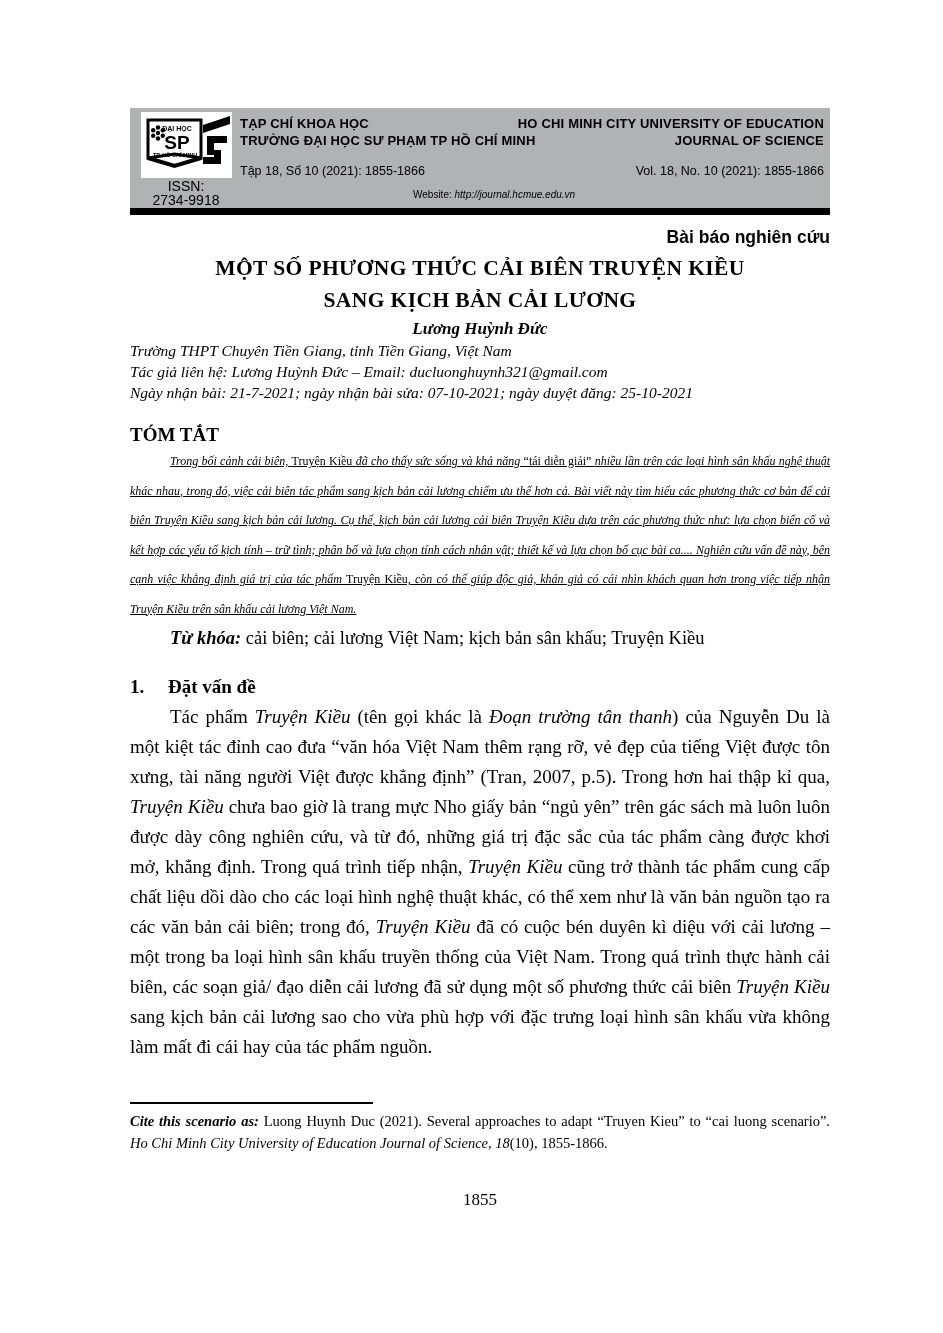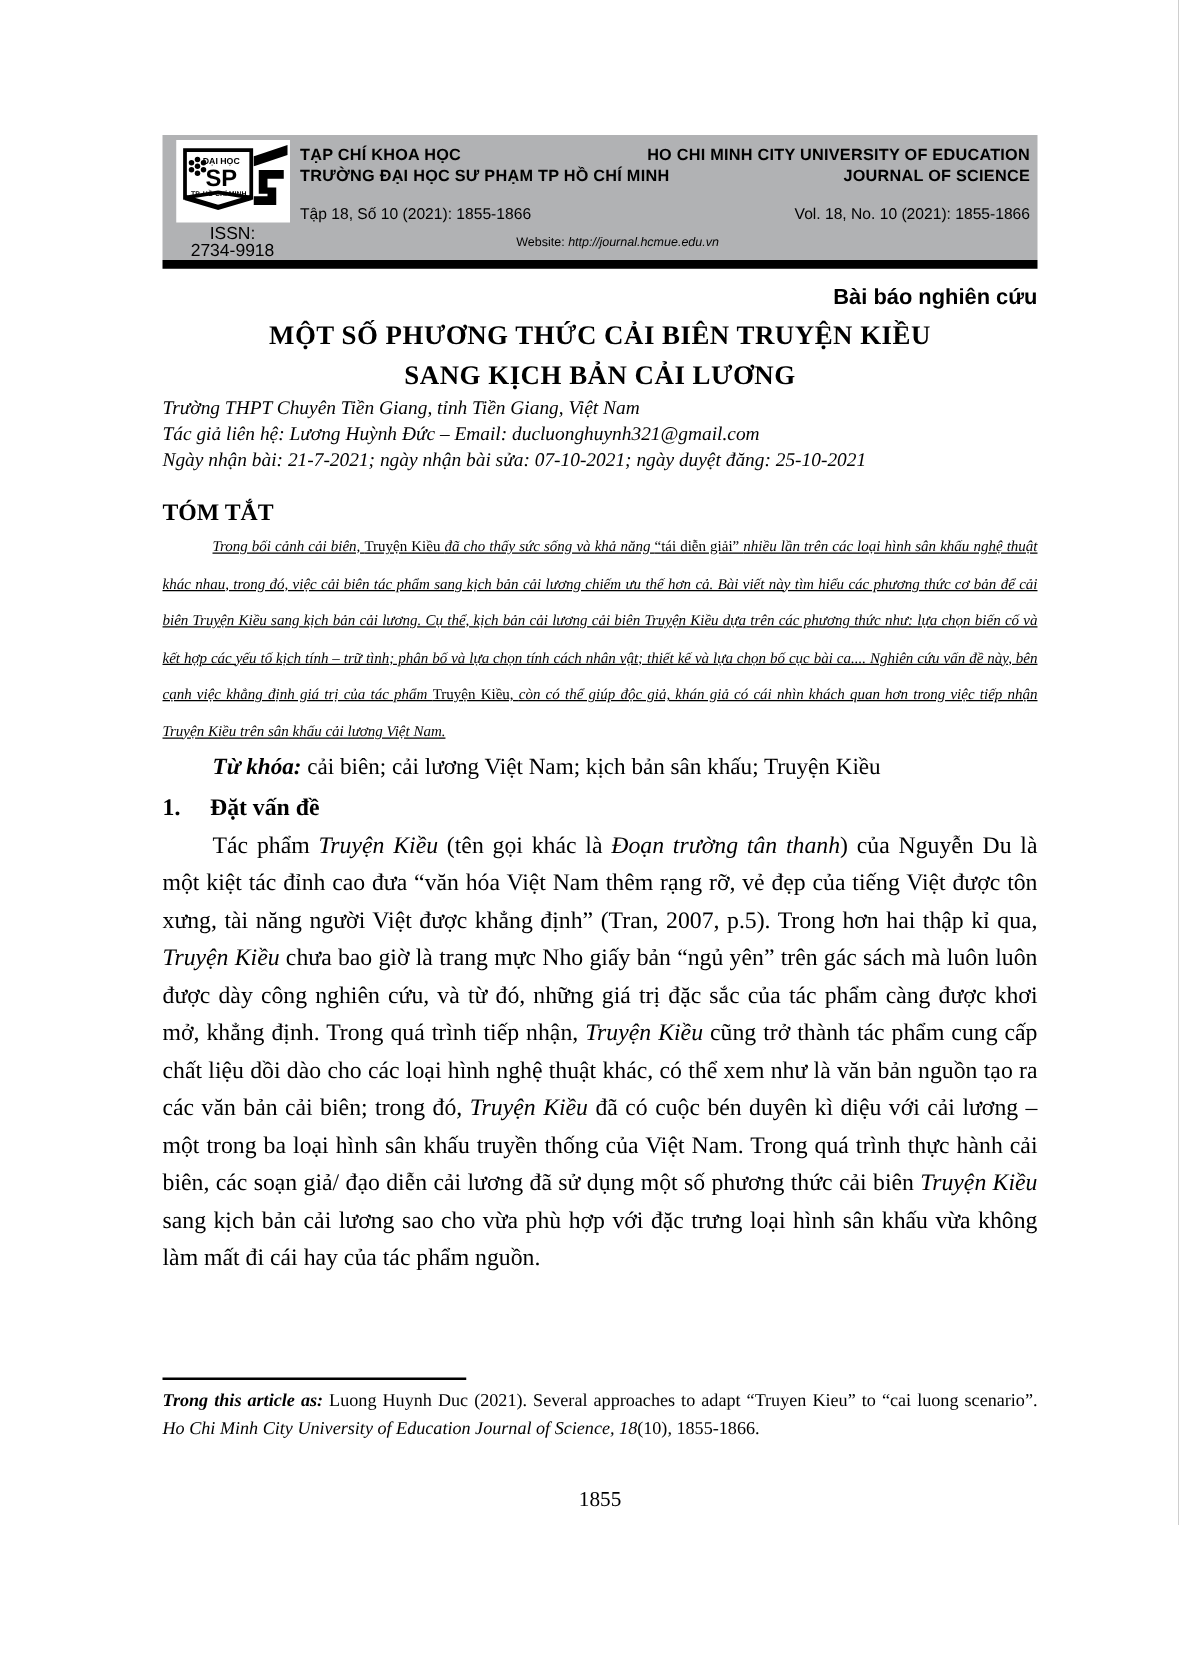--- a/index.html
+++ b/index.html
@@ -38,21 +38,21 @@
   
   .abs-heading { margin-top:20px; font-weight:bold; font-size:19px; line-height:24px; }
   .abstract { text-align:justify; font-size:12px; line-height:29.5px;text-decoration:underline; }
   .abstract .para { text-indent:40px; }
   .it { font-style:italic; }
   .rm { font-style:normal; }
   .bi { font-weight:bold; font-style:italic; }
   .keywords { text-indent:40px; text-align:justify; font-size:18.5px; line-height:29.5px;font-family:Liberation Serif, serif; }
 
   
-  .sec-heading { margin-top:4px; font-weight:bold; font-size:19px; line-height:26px; }
+  .sec-heading { margin-top:20px; font-weight:bold; font-size:19px; line-height:26px; }
   .sec-heading .num { display:inline-block; width:38px; }
   .body-para { margin-top:2px; text-align:justify; text-indent:40px; font-size:19px; line-height:30px; }
 
   
   .footnote { position:absolute; left:130px; top:1102px; width:700px; font-size:14.5px; line-height:22px; text-align:justify; }
   .footnote .rule { width:243px; border-top:2px solid #000; margin-bottom:6px; }
   .pageno { position:absolute; left:130px; top:1190px; width:700px; text-align:center; font-size:17px; }
 
   svg text { font-family:"Liberation Sans","DejaVu Sans",sans-serif; }
 </style>
@@ -108,35 +108,36 @@
       <div class="bar"></div>
     </div>
 
     <div class="article-type">Bài báo nghiên cứu</div>
 
     <h1 class="title">
       <span>MỘT SỐ PHƯƠNG THỨC CẢI BIÊN TRUYỆN KIỀU</span><br>
       <span>SANG KỊCH BẢN CẢI LƯƠNG</span>
     </h1>
 
+    <div class="author">Lương Huỳnh Đức</div>
     <div class="centered-it">Trường THPT Chuyên Tiền Giang, tỉnh Tiền Giang, Việt Nam</div>
     <div class="centered-it"><span>Tác giả liên hệ: Lương Huỳnh Đức – Email: </span><span class="contact-email">ducluonghuynh321@gmail.com</span></div>
     <div class="centered-it">Ngày nhận bài: 21-7-2021; ngày nhận bài sửa: 07-10-2021; ngày duyệt đăng: 25-10-2021</div>
 
     <div class="abs-heading">TÓM TẮT</div>
     <div class="abstract">
       <p class="para"><span class="it">Trong bối cảnh cải biên, </span><span class="rm">Truyện Kiều </span><span class="it">đã cho thấy sức sống và khả năng </span><span class="rm">“tái diễn giải” </span><span class="it">nhiều lần trên các loại hình sân khấu nghệ thuật khác nhau, trong đó, việc cải biên tác phẩm sang kịch bản cải lương chiếm ưu thế hơn cả. Bài viết này tìm hiểu các phương thức cơ bản để cải biên Truyện Kiều sang kịch bản cải lương. Cụ thể, kịch bản cải lương cải biên Truyện Kiều dựa trên các phương thức như: lựa chọn biến cố và kết hợp các yếu tố kịch tính – trữ tình; phân bố và lựa chọn tính cách nhân vật; thiết kế và lựa chọn bố cục bài ca.... Nghiên cứu vấn đề này, bên cạnh việc khẳng định giá trị của tác phẩm </span><span class="rm">Truyện Kiều, </span><span class="it">còn có thể giúp độc giả, khán giả có cái nhìn khách quan hơn trong việc tiếp nhận Truyện Kiều trên sân khấu cải lương Việt Nam.</span></p>
     </div>
     <div class="keywords"><span class="bi">Từ khóa: </span><span class="rm">cải biên; cải lương Việt Nam; kịch bản sân khấu; Truyện Kiều</span></div>
 
     <div class="sec-heading"><span class="num">1.</span><span>Đặt vấn đề</span></div>
 
     <p class="body-para"><span class="rm">Tác phẩm </span><span class="it">Truyện Kiều </span><span class="rm">(tên gọi khác là </span><span class="it">Đoạn trường tân thanh</span><span class="rm">) của Nguyễn Du là một kiệt tác đỉnh cao đưa “văn hóa Việt Nam thêm rạng rỡ, vẻ đẹp của tiếng Việt được tôn xưng, tài năng người Việt được khẳng định” (Tran, 2007, p.5). Trong hơn hai thập kỉ qua, </span><span class="it">Truyện Kiều </span><span class="rm">chưa bao giờ là trang mực Nho giấy bản “ngủ yên” trên gác sách mà luôn luôn được dày công nghiên cứu, và từ đó, những giá trị đặc sắc của tác phẩm càng được khơi mở, khẳng định. Trong quá trình tiếp nhận, </span><span class="it">Truyện Kiều </span><span class="rm">cũng trở thành tác phẩm cung cấp chất liệu dồi dào cho các loại hình nghệ thuật khác, có thể xem như là văn bản nguồn tạo ra các văn bản cải biên; trong đó, </span><span class="it">Truyện Kiều </span><span class="rm">đã có cuộc bén duyên kì diệu với cải lương – một trong ba loại hình sân khấu truyền thống của Việt Nam. Trong quá trình thực hành cải biên, các soạn giả/ đạo diễn cải lương đã sử dụng một số phương thức cải biên </span><span class="it">Truyện Kiều </span><span class="rm">sang kịch bản cải lương sao cho vừa phù hợp với đặc trưng loại hình sân khấu vừa không làm mất đi cái hay của tác phẩm nguồn.</span></p>
 
   </div>
 
   <div class="footnote">
     <div class="rule"></div>
-    <p><span class="bi">Trong this article as: </span><span class="rm">Luong Huynh Duc (2021). Several approaches to adapt “Truyen Kieu” to “cai luong scenario”. </span><span class="it">Ho Chi Minh City University of Education Journal of Science, 18</span><span class="rm">(10), 1855-1866.</span></p>
+    <p><span class="bi">Cite this scenario as: </span><span class="rm">Luong Huynh Duc (2021). Several approaches to adapt “Truyen Kieu” to “cai luong scenario”. </span><span class="it">Ho Chi Minh City University of Education Journal of Science, 18</span><span class="rm">(10), 1855-1866.</span></p>
   </div>
 
   <div class="pageno">1855</div>
 </div>
 
 </body></html>

